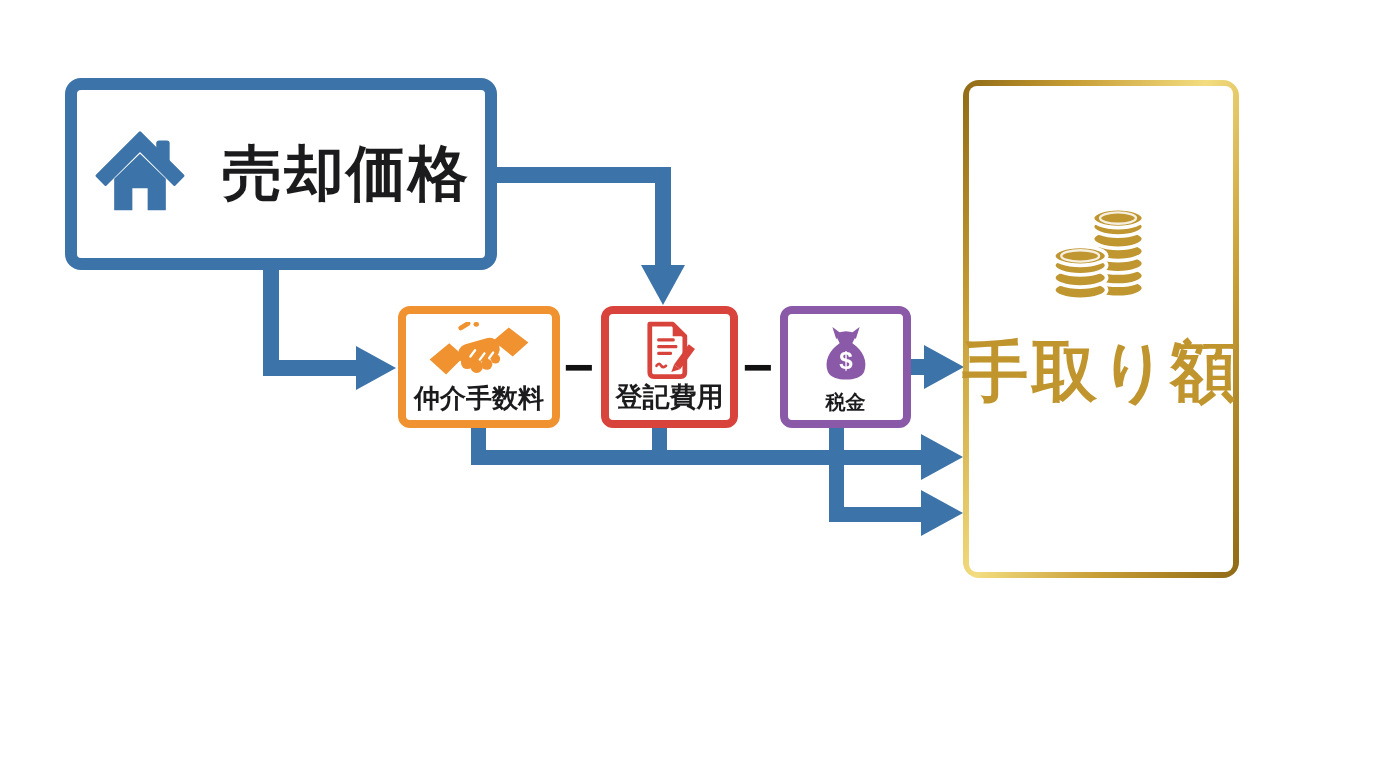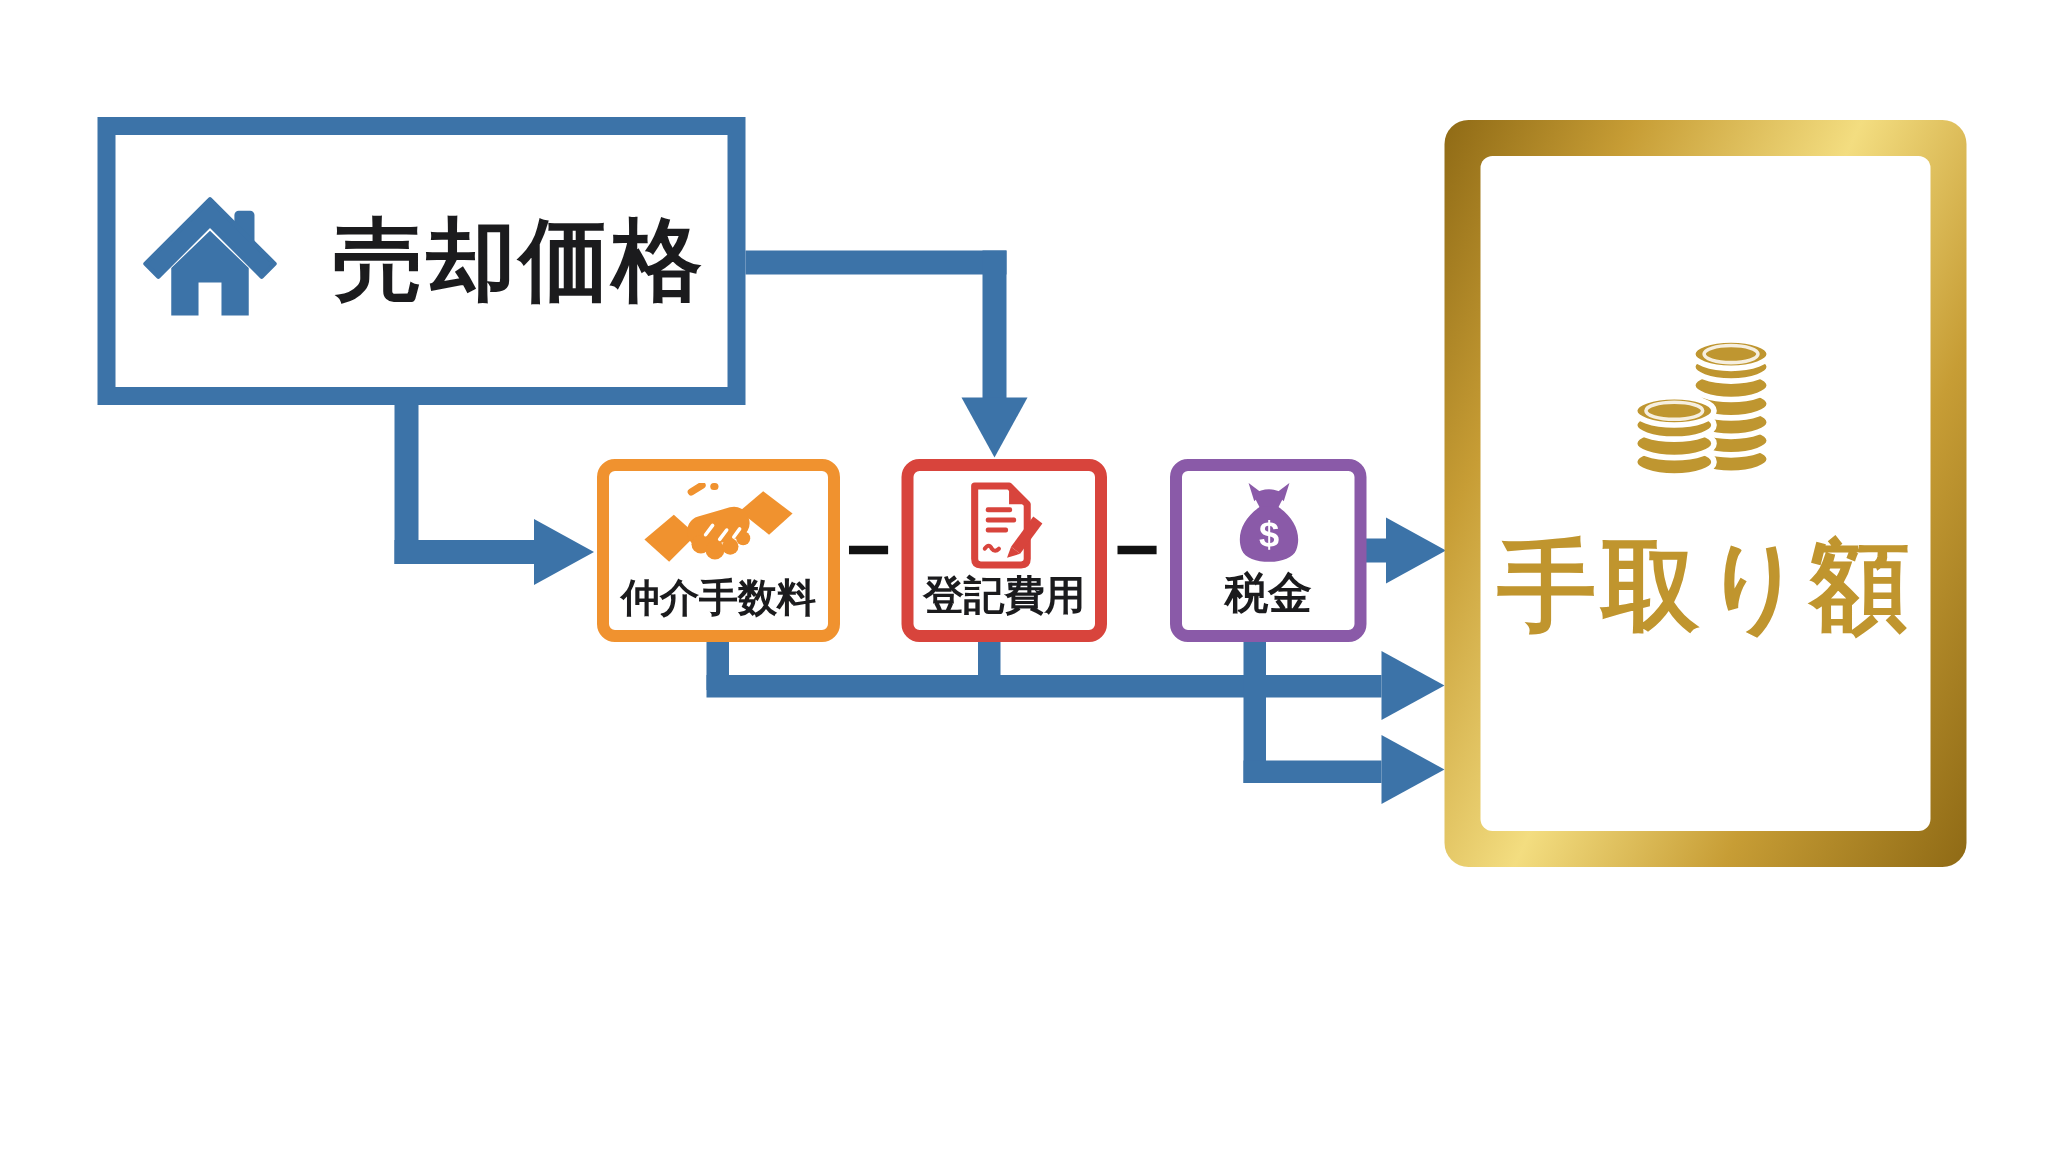--- a/index.html
+++ b/index.html
@@ -11,46 +11,46 @@
     overflow: hidden;
     font-family: "Liberation Sans", "DejaVu Sans", sans-serif;
   }
   .abs { position: absolute; box-sizing: border-box; }
 
   
   .box { background: #ffffff; display: flex; box-sizing: border-box; }
 
   .sale-box {
     left: 65px; top: 78px; width: 432px; height: 192px;
-    border: 12px solid #3c73a8; border-radius: 0;
+    border: 12px solid #3c73a8; border-radius: 16px;
     flex-direction: row; align-items: center; justify-content: center; gap: 34px;
   }
   .sale-label { font-size: 60px; font-weight: bold; color: #1b1b1d; letter-spacing: 2px; white-space: nowrap; }
 
   .ded-box {
     top: 306px; height: 122px;
     border-radius: 12px; border-style: solid; border-width: 8px;
     flex-direction: column; align-items: center; justify-content: flex-end;
     padding-bottom: 7px;
   }
   .ded-box .icon-slot { flex: 1; display: flex; align-items: center; justify-content: center; padding-top: 4px; }
   .ded-label { font-weight: bold; color: #1b1b1d; white-space: nowrap; line-height: 1.1; }
 
   .brokerage-box { left: 398px; width: 162px; border-color: #f0922f; }
   .registration-box { left: 601px; width: 137px; border-color: #d8443c; }
   .tax-box { left: 780px; width: 131px; border-color: #8a5aa8; }
   .brokerage-box .ded-label { font-size: 26px; }
   .registration-box .ded-label { font-size: 27px; }
-  .tax-box .ded-label { font-size: 29px; }
+  .tax-box .ded-label { font-size: 20px; }
 
   .net-outer {
-    left: 963px; top: 80px; width: 348px; height: 498px;
+    left: 963px; top: 80px; width: 276px; height: 498px;
     border-radius: 16px;
     background: linear-gradient(115deg, #8f6a15 0%, #c79d35 22%, #f3dd80 48%, #c79d35 72%, #8f6a15 100%);
-    padding: 24px;
+    padding: 6px;
   }
   .net-inner {
     width: 100%; height: 100%;
     background: #ffffff; border-radius: 8px;
     display: flex; flex-direction: column; align-items: center;
   }
   .net-label {
     margin-top: 30px;
     font-size: 66px; font-weight: bold; color: #c0952e;
     letter-spacing: 3px; white-space: nowrap; line-height: 1;

